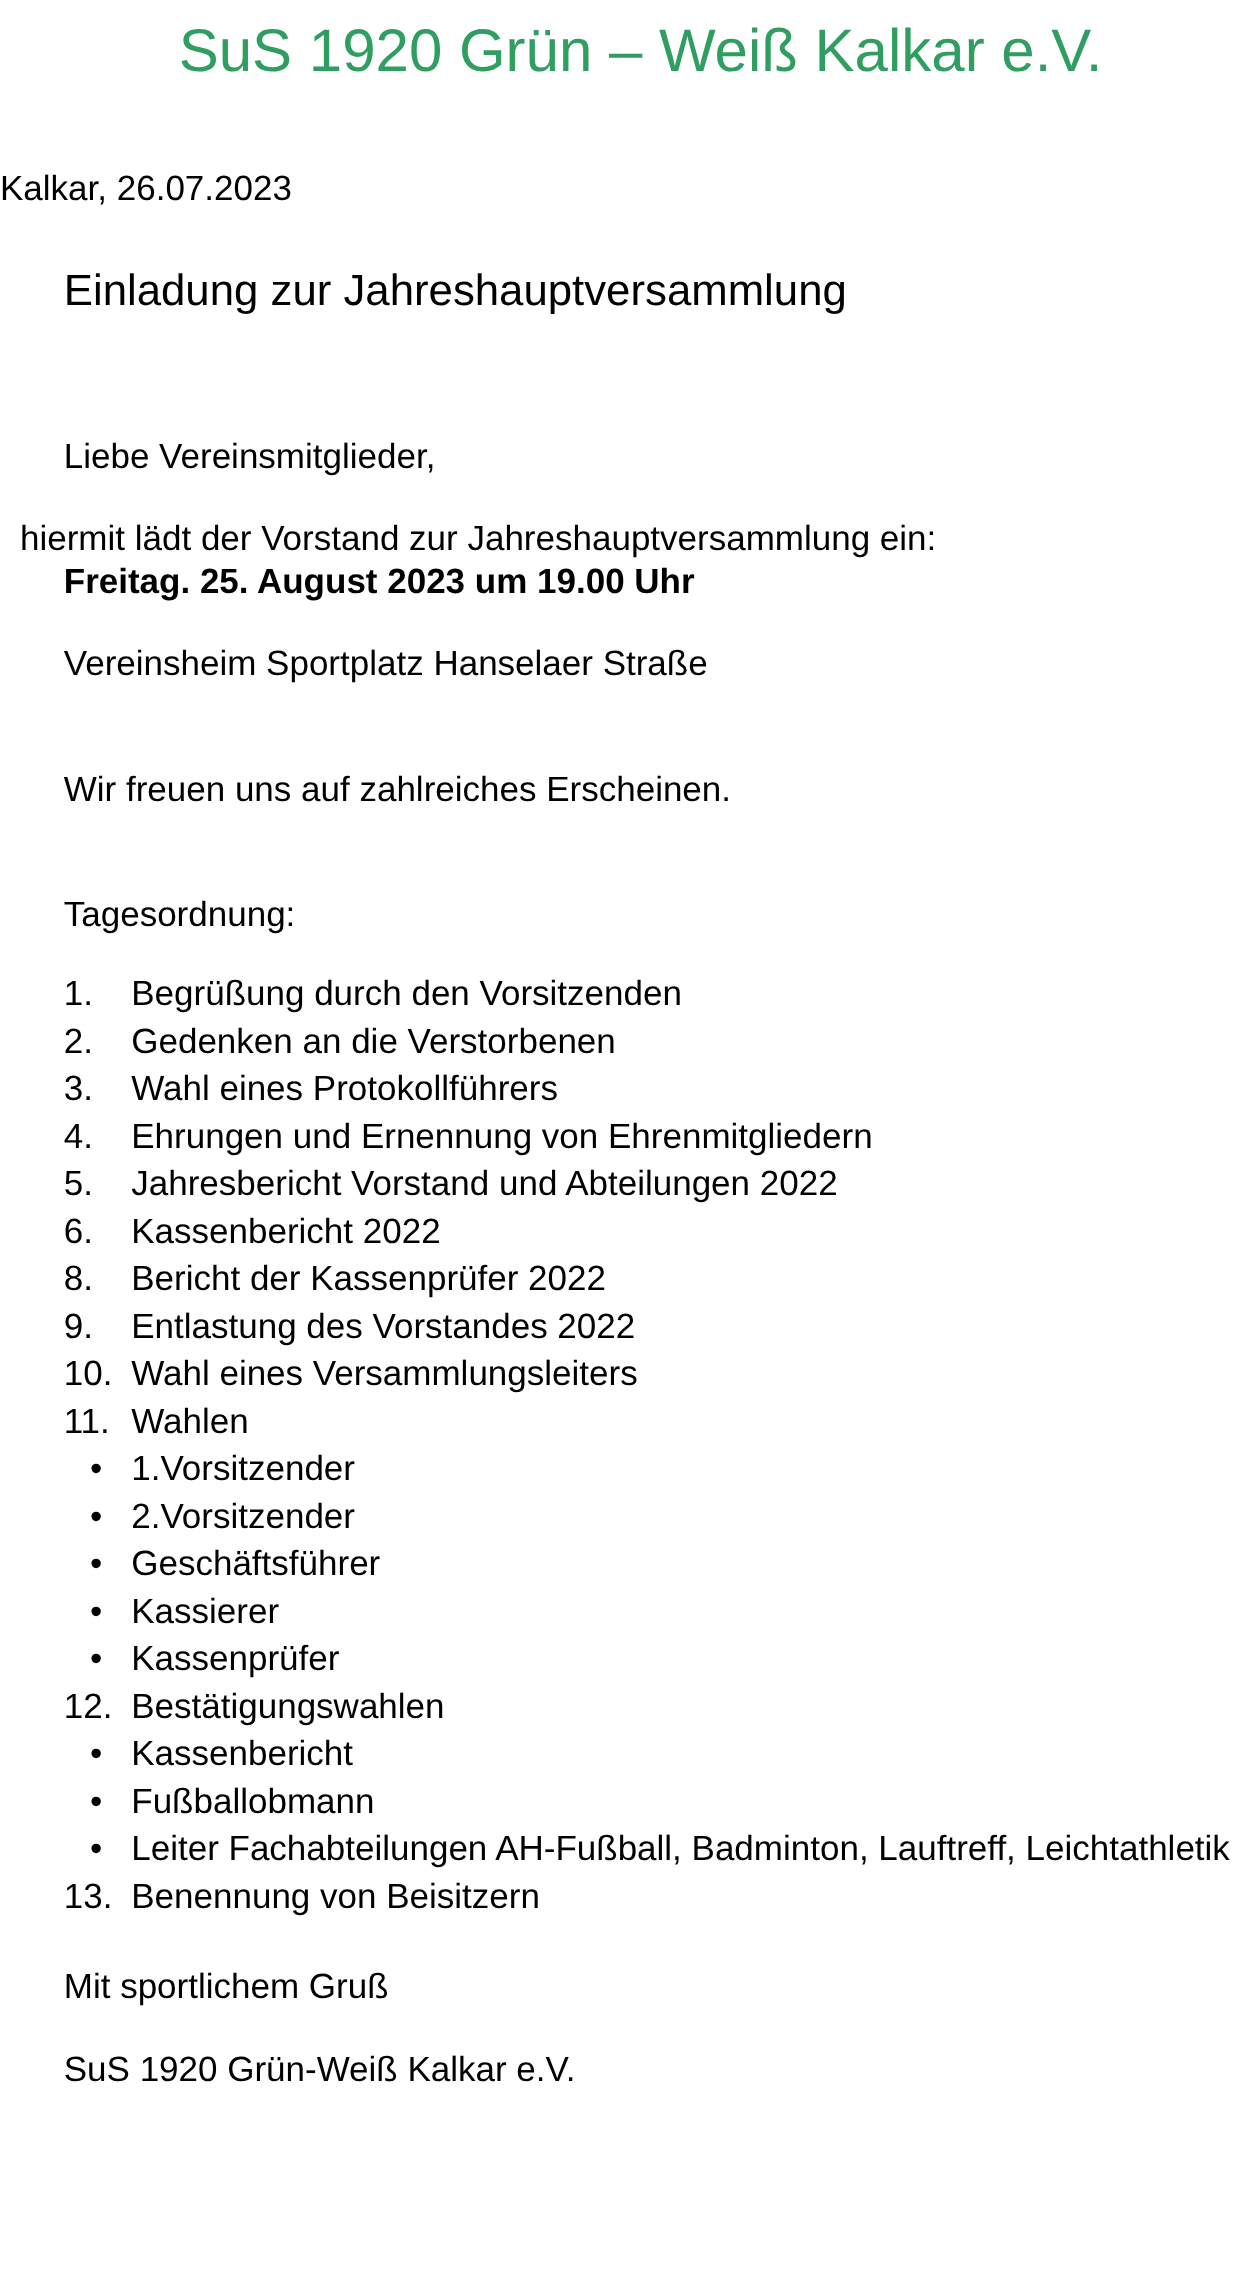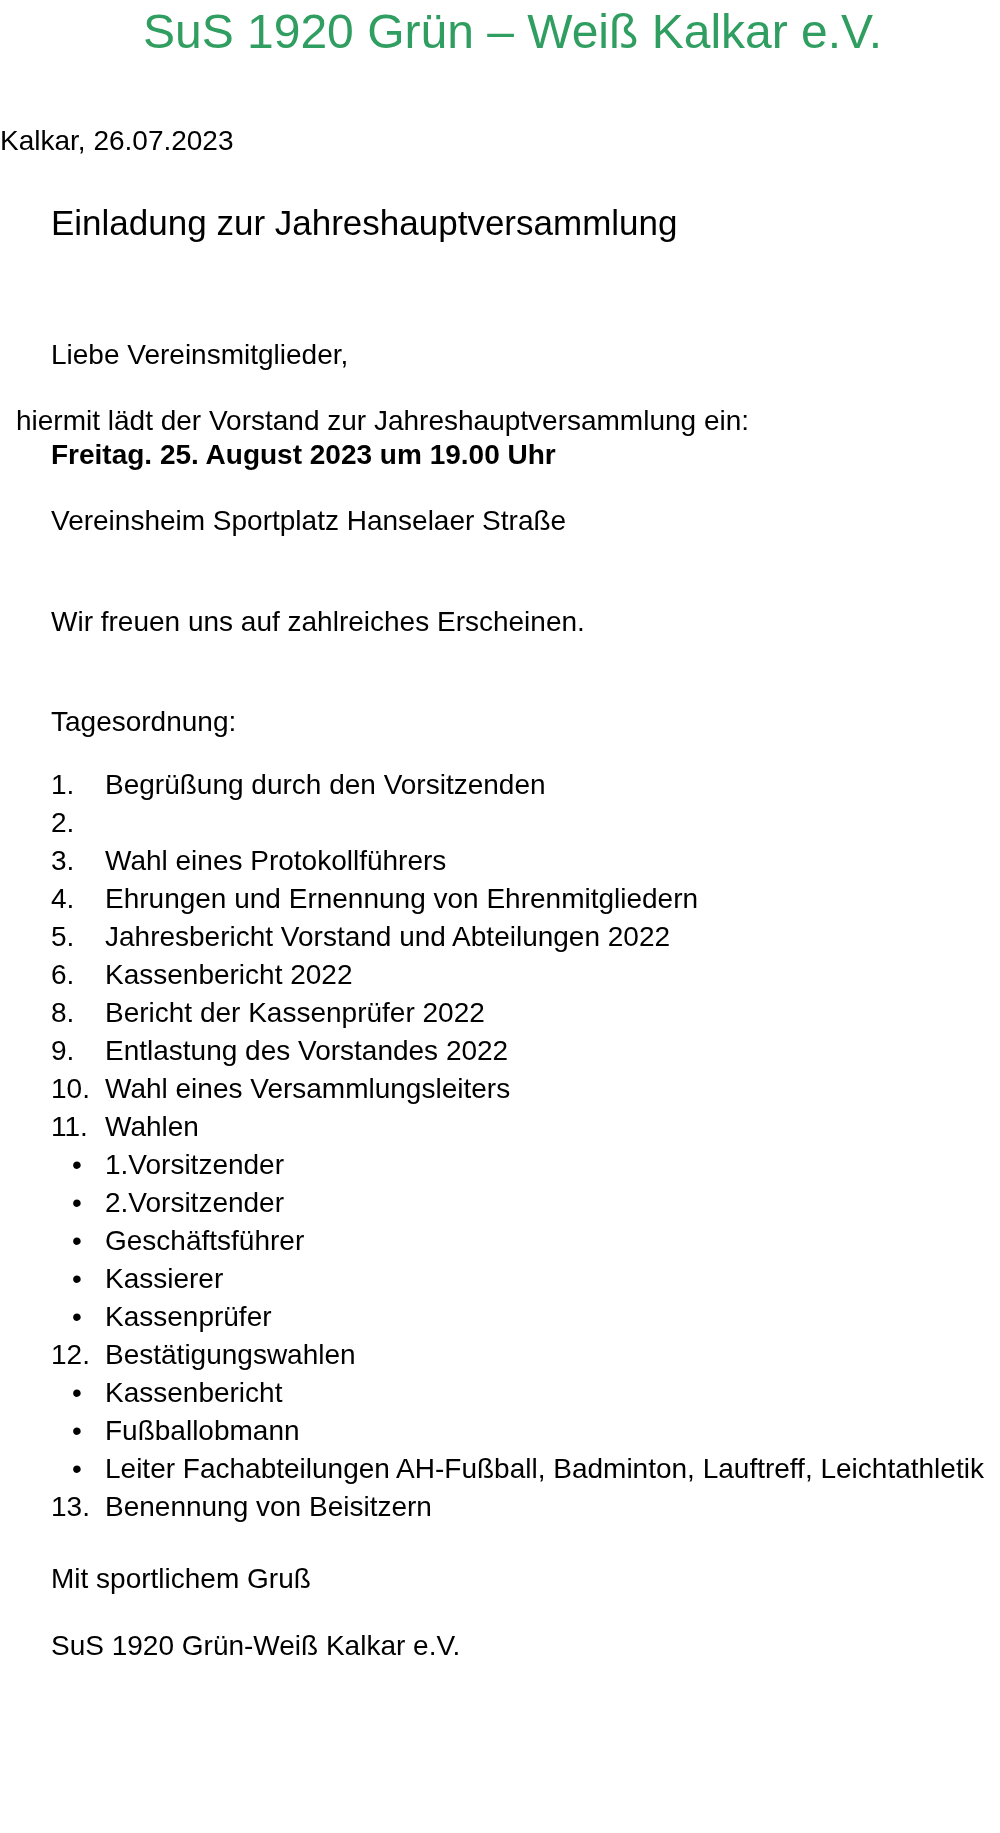--- a/index.html
+++ b/index.html
@@ -8,21 +8,21 @@
     height: 1833px;
     background: #ffffff;
     color: #000000;
     font-family: "Liberation Sans", sans-serif;
     font-size: 28px;
     overflow: hidden;
   }
   .page { width: 1000px; height: 1833px; position: relative; }
 
   .club-title {
-    margin: 0;
+    margin: 10px;
     padding-top: 4px;
     padding-left: 25px;
     text-align: center;
     font-size: 48px;
     line-height: 56px;
     font-weight: normal;
     color: var(--title-green, #2F9E60);
     white-space: nowrap;
   }
   .date-line {
@@ -80,20 +80,21 @@
 
   <div class="para agenda-label">Tagesordnung:</div>
 
   <div class="agenda">
       <div class="agenda-row number">
         <span class="marker">1.</span>
         <span class="text">Begrüßung durch den Vorsitzenden</span>
       </div>
       <div class="agenda-row number">
         <span class="marker">2.</span>
+        <span class="text">Gedenken an die Verstorbenen</span>
       </div>
       <div class="agenda-row number">
         <span class="marker">3.</span>
         <span class="text">Wahl eines Protokollführers</span>
       </div>
       <div class="agenda-row number">
         <span class="marker">4.</span>
         <span class="text">Ehrungen und Ernennung von Ehrenmitgliedern</span>
       </div>
       <div class="agenda-row number">

